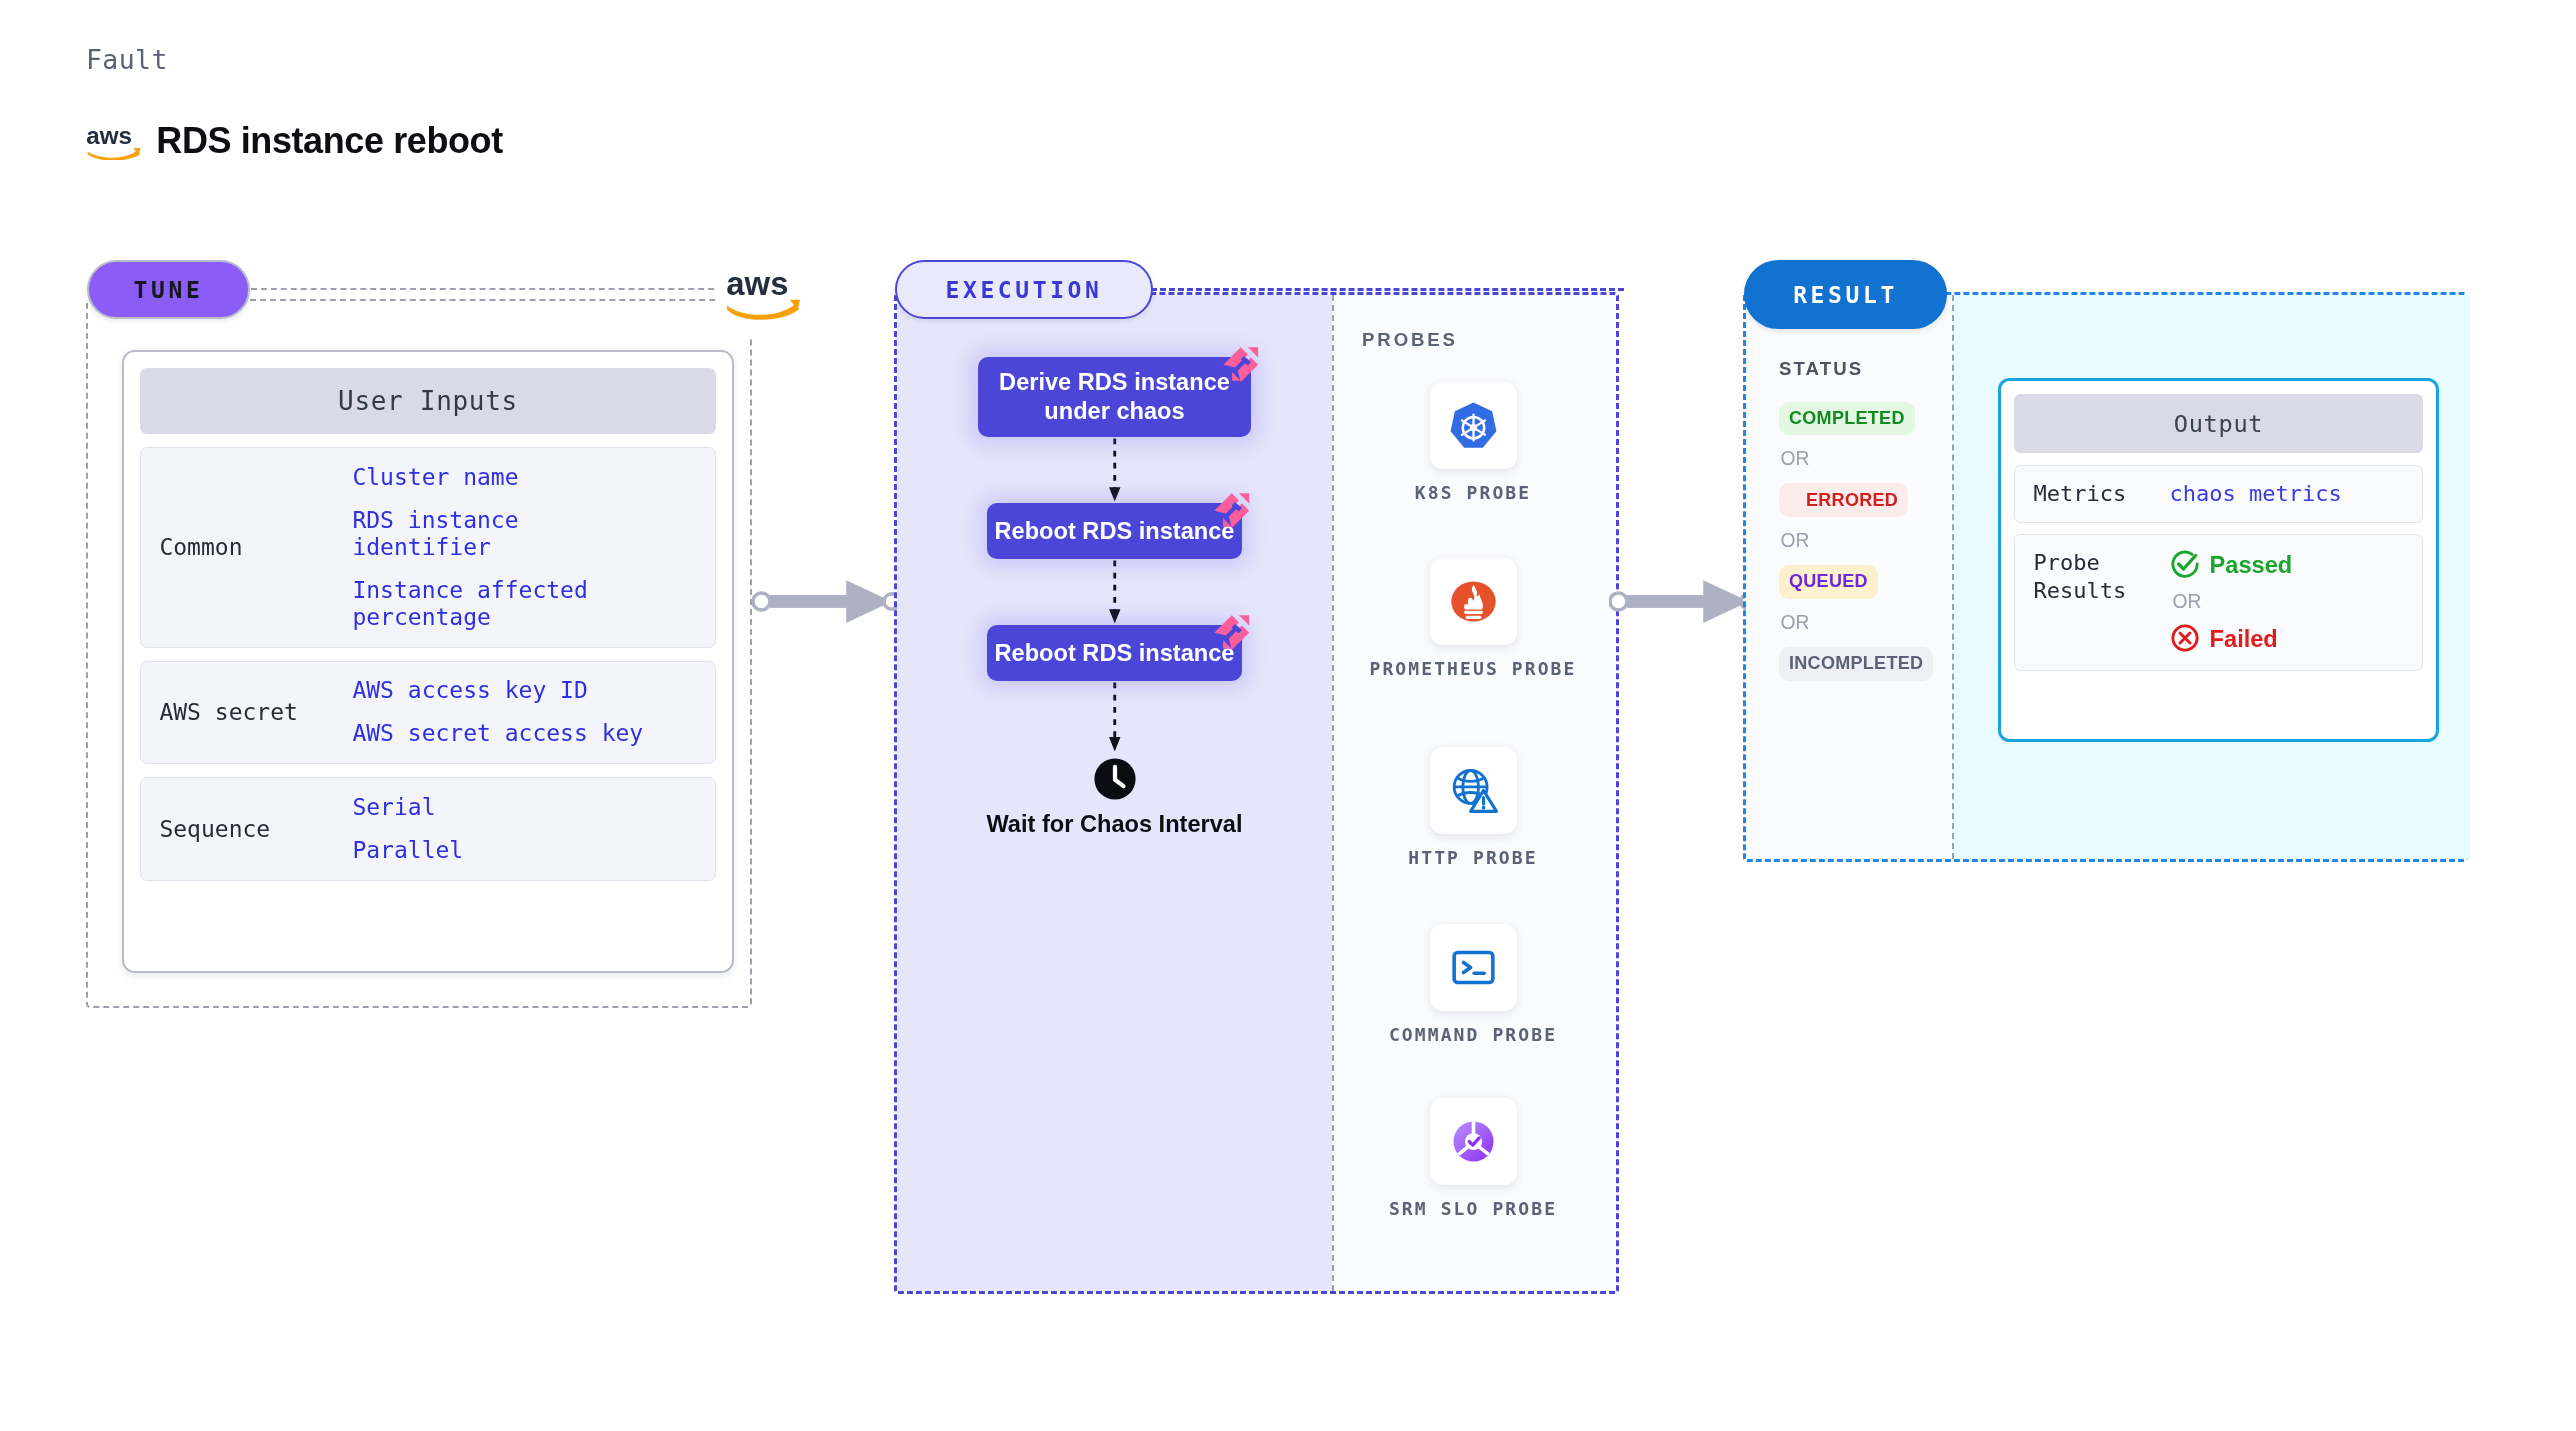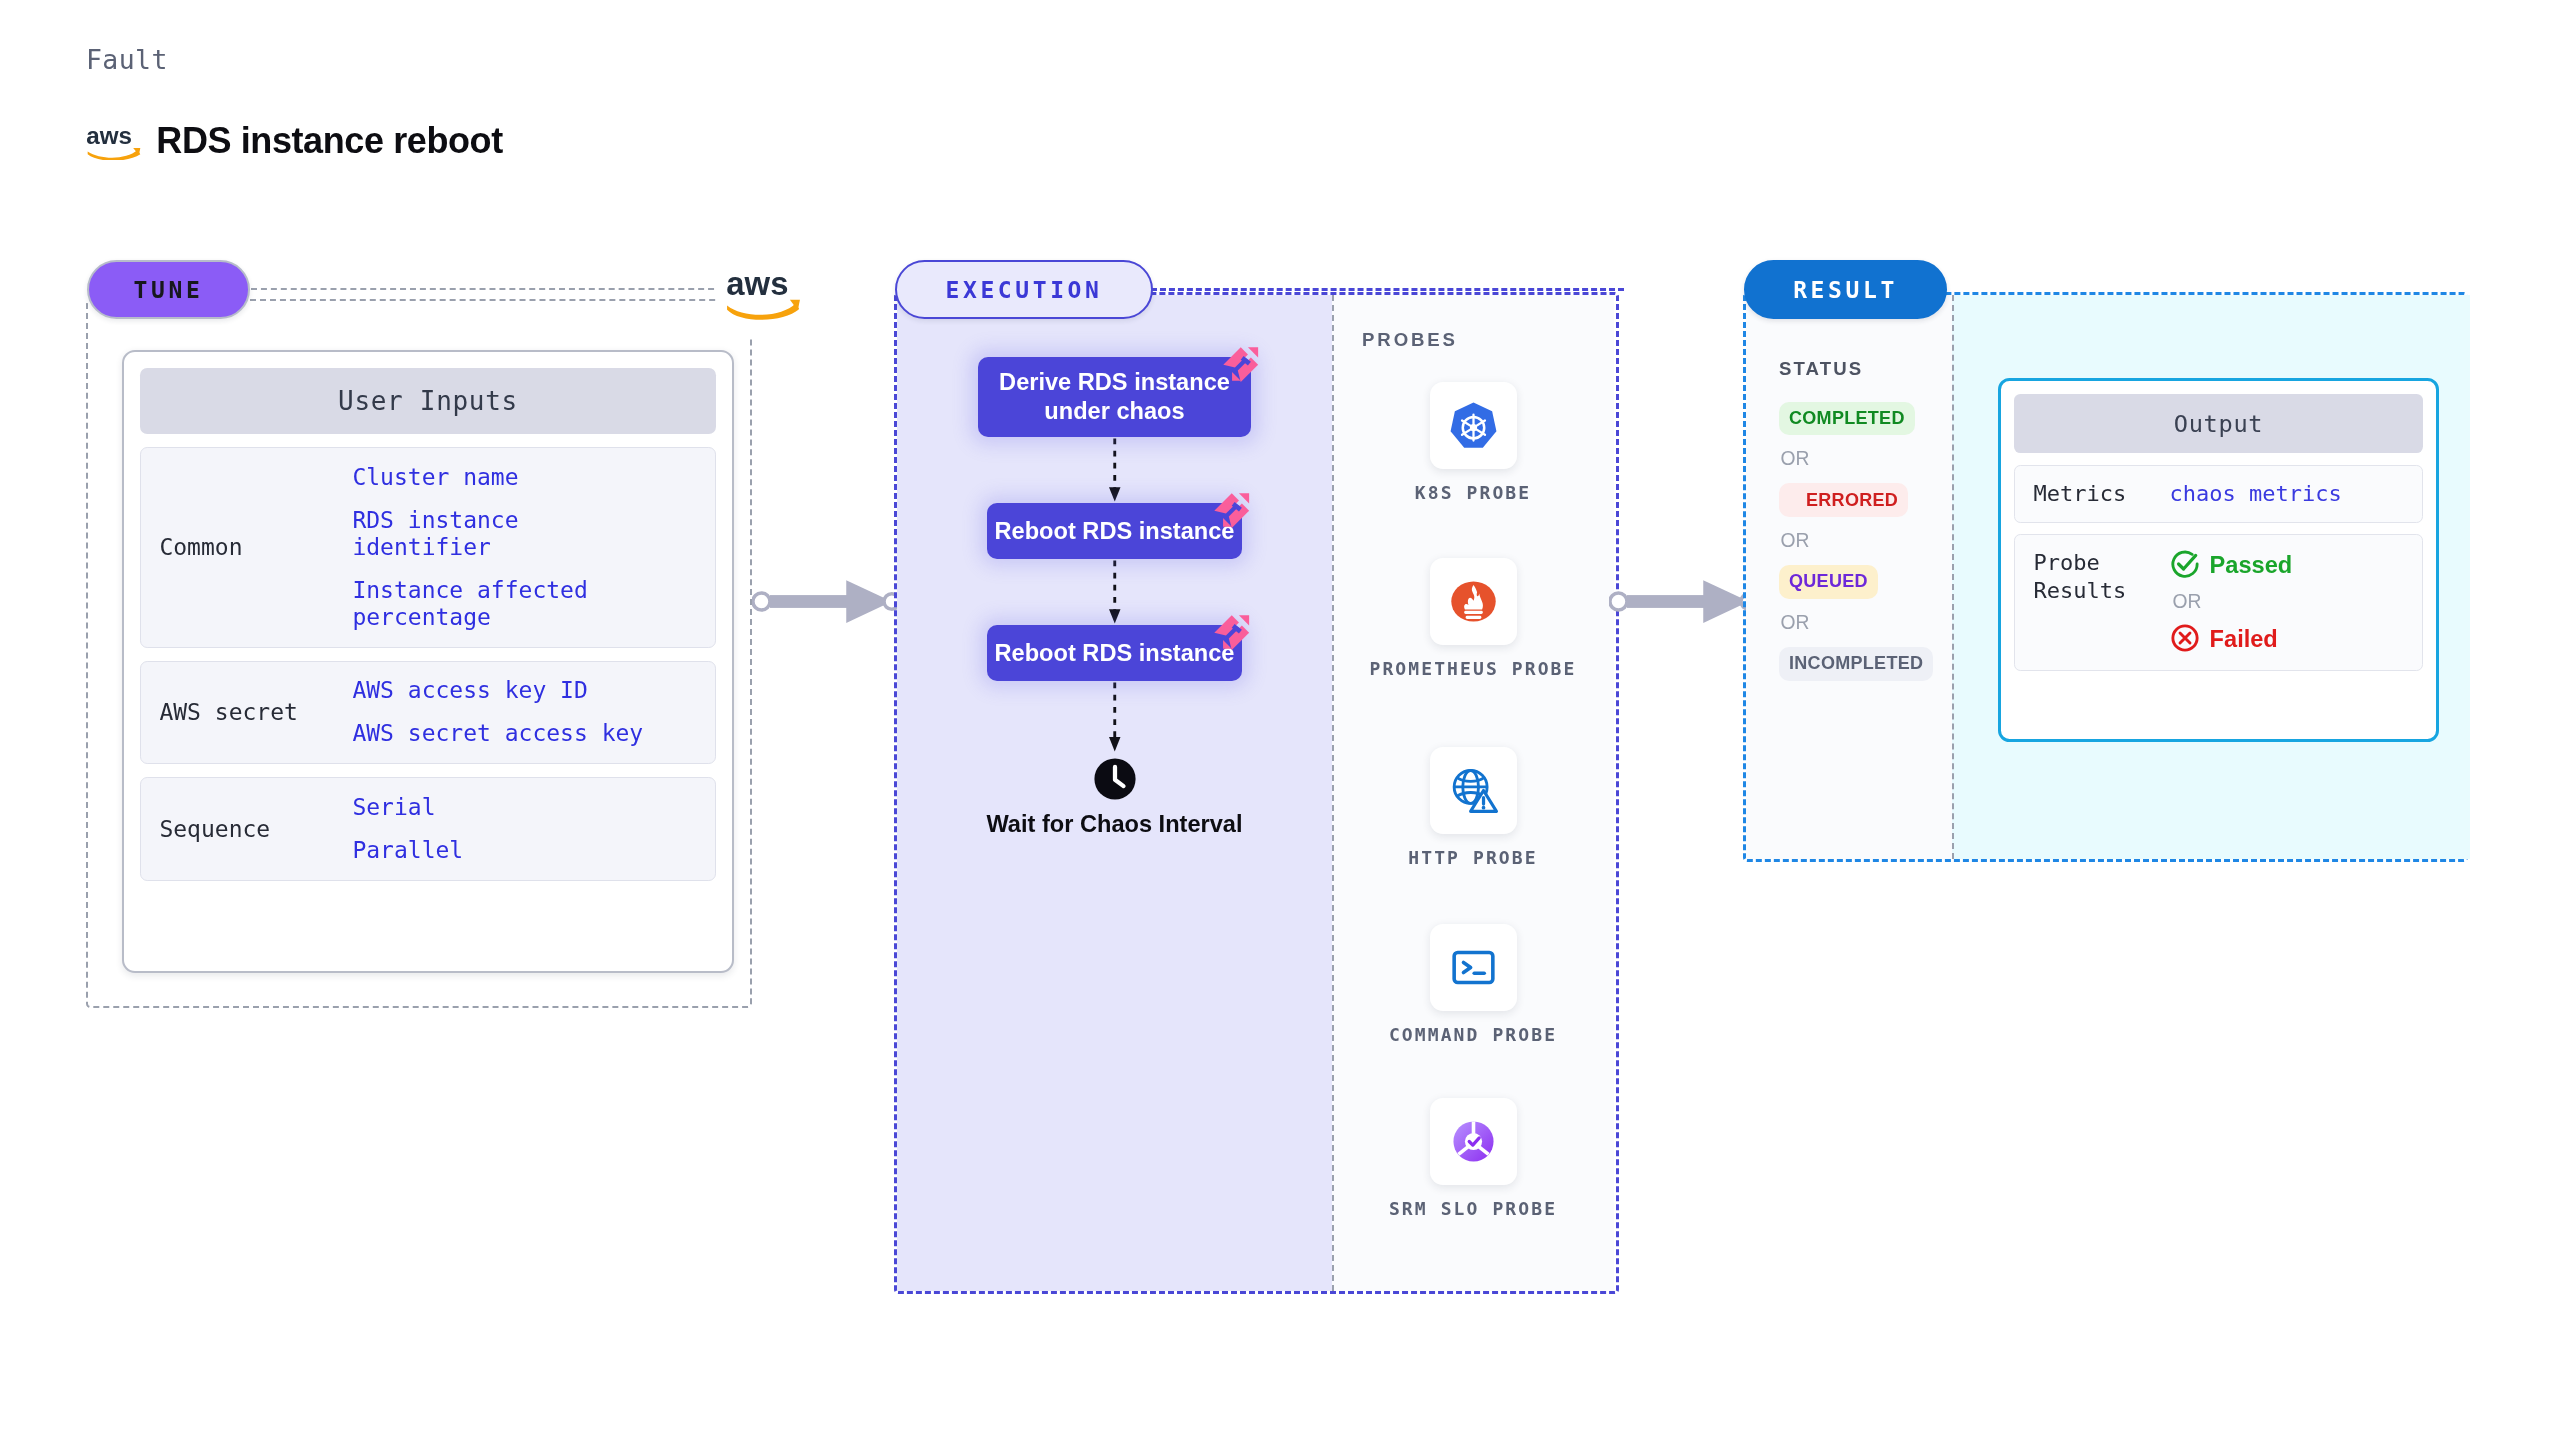--- a/index.html
+++ b/index.html
@@ -159,21 +159,21 @@
   }
   .result-out-fill {
     position: absolute; left: 206px; top: 0; width: 518px; height: 100%;
     background: #e8fbfe;
   }
   .result-divider {
     position: absolute; left: 206px; top: 0; width: 0; height: 100%;
     border-left: 2.1px dashed #9aa0ad;
   }
   #result-badge {
-    left: 1744px; top: 260px; width: 203px; height: 59px;
+    left: 1744px; top: 260px; width: 203px; height: 69px;
     background: #1172d0; border: 2.9px solid #1172d0; color: #ffffff;
     font-size: 23px; box-shadow: 0 2.1px 5.7px rgba(30,35,60,.12);
   }
   .status-col { position: absolute; left: 0; top: 0; width: 206px; padding: 63px 0 0 33px; }
   .status-title {
     font-size: 18.6px; font-weight: 700; color: #4d5362; letter-spacing: 2.1px;
     margin-bottom: 21.5px;
   }
   .status-chip {
     display: inline-block; padding: 6.4px 10px; border-radius: 10px;

